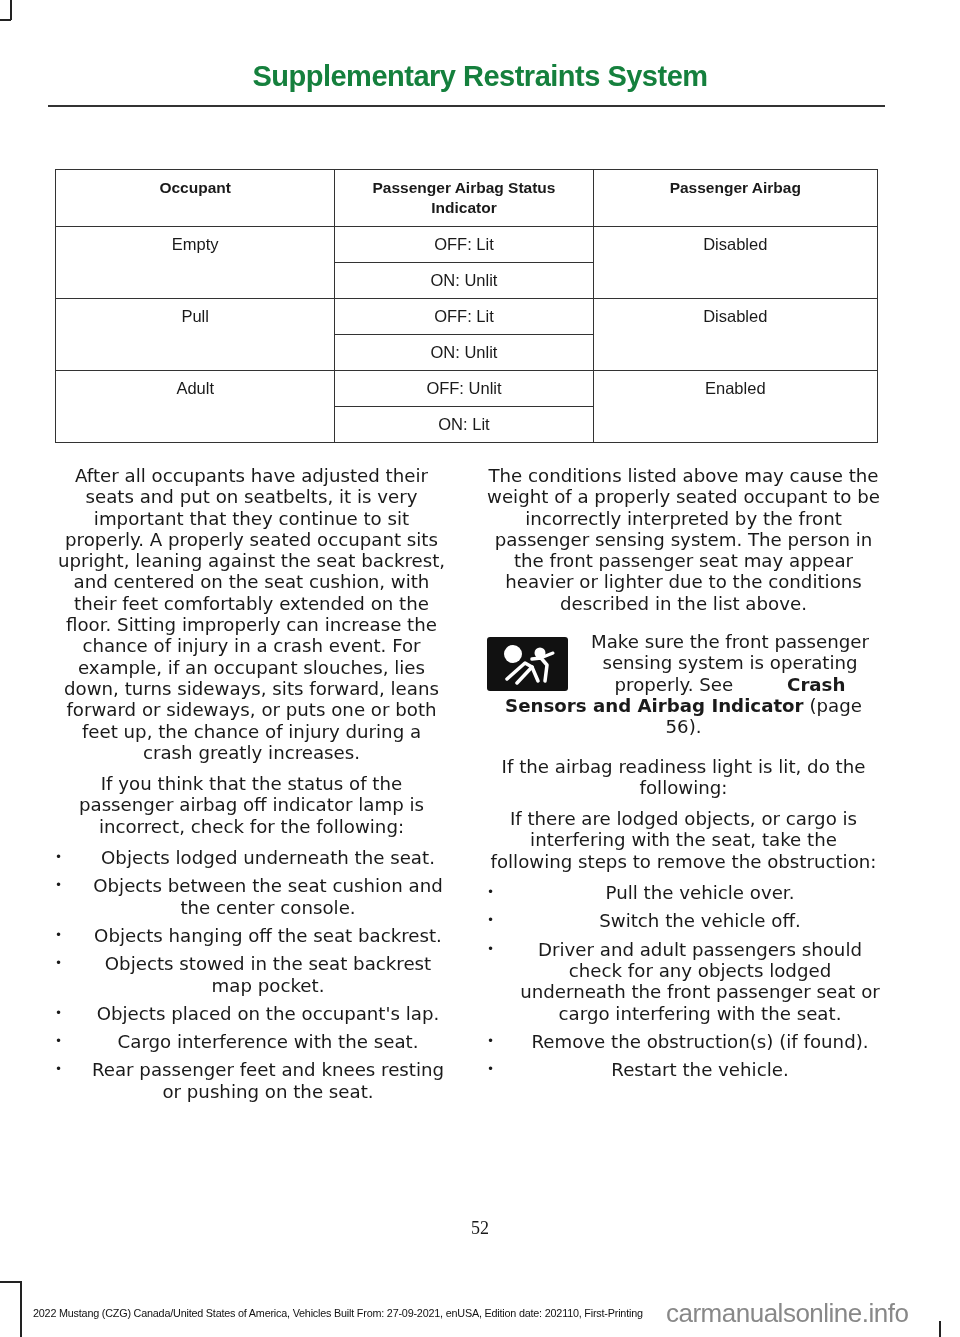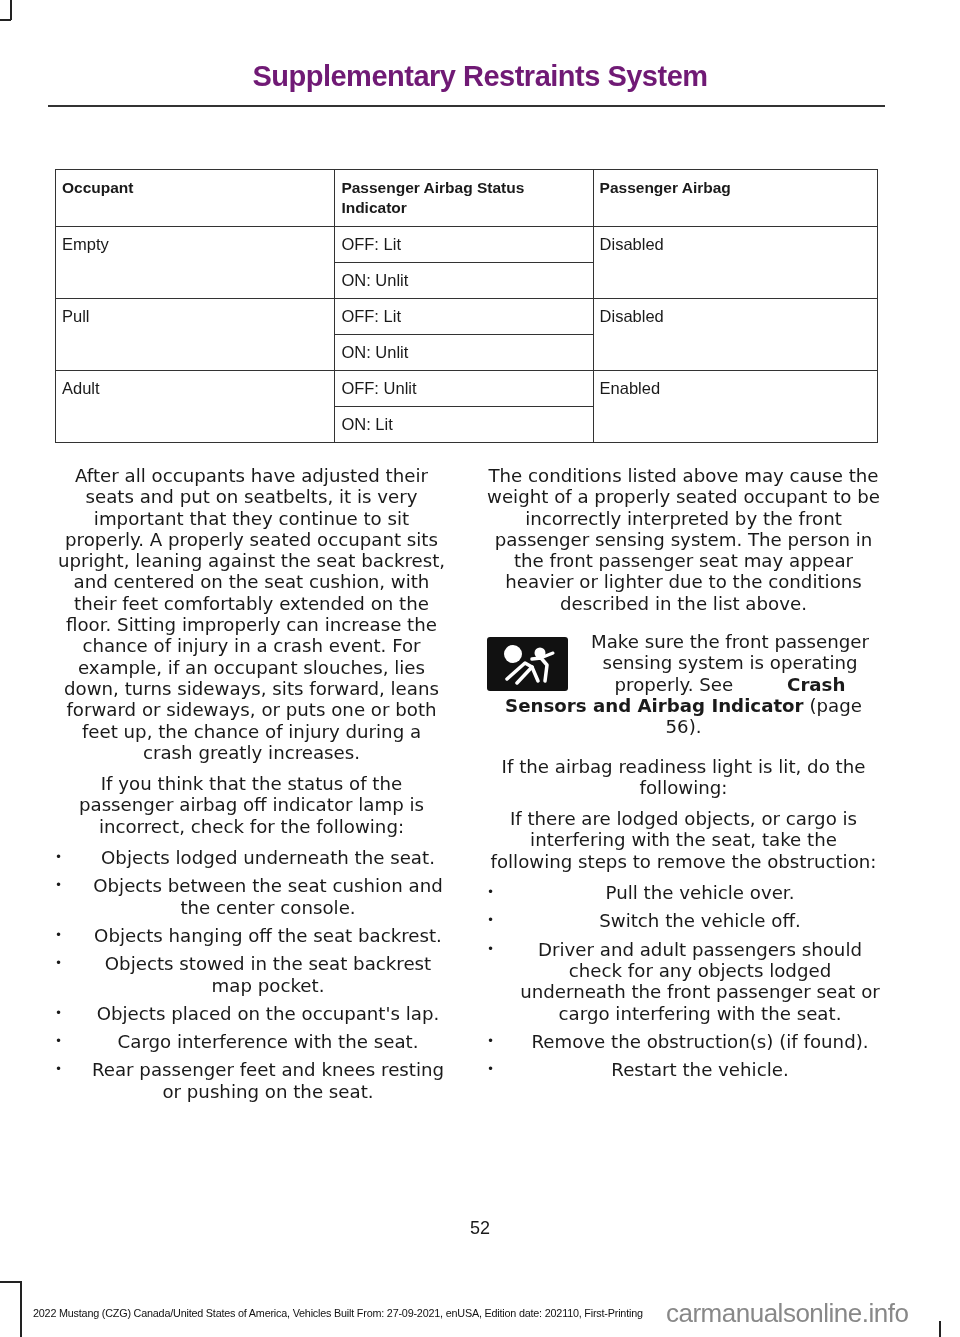--- a/index.html
+++ b/index.html
@@ -4,50 +4,50 @@
 <style>
   html, body { margin: 0; padding: 0; background: #ffffff; }
   body {
     width: 960px; height: 1337px; position: relative; overflow: hidden;
     font-family: "DejaVu Sans", sans-serif; color: #1a1a1a;
   }
   .crop { position: absolute; background: #222; }
   .page-title {
     position: absolute; left: 0; right: 0; top: 60px; text-align: center;
     font-family: "Liberation Sans", sans-serif; font-weight: bold;
-    font-size: 29px; letter-spacing: -0.5px; color: #701a75;
+    font-size: 29px; letter-spacing: -0.5px; color: #15803d;
   }
   .title-rule { position: absolute; left: 48px; width: 837px; top: 105px; height: 2px; background: #333; }
 
   table.airbag {
     position: absolute; left: 55px; top: 169px; width: 823px;
     border-collapse: collapse; font-size: 16.5px;
     font-family: "Liberation Sans", sans-serif;
   }
-  table.airbag th, table.airbag td { border: 1.5px solid #333; text-align: left; vertical-align: top; }
+  table.airbag th, table.airbag td { border: 1.5px solid #333; text-align: center; vertical-align: top; }
   table.airbag th { font-weight: bold; font-size: 15.5px; padding: 8px 6px 8px; height: 40px; line-height: 20px; }
   table.airbag td { padding: 6px 6px 0; height: 29px; line-height: 22px; }
   .col1 { width: 272px; } .col2 { width: 250px; margin-left: 12px; } .col3 { width: 277px; }
 
   .col { position: absolute; top: 465px; width: 393px; font-size: 18.2px; line-height: 21.3px; text-align: center; }
   .col-left { left: 55px; }
   .col-right { left: 487px; }
   .col p { margin: 0 0 10px 0; }
   .col ul { list-style: none; margin: 0; padding: 0; }
   .col li { position: relative; padding-left: 33px; margin-bottom: 7px; }
   .col li::before { content: "•"; position: absolute; left: 0; top: 0; font-size: 12px; }
   .b { font-weight: bold; margin-left: 48px; }
 
   .icon-note { position: relative; }
   .airbag-icon {
     float: left; width: 81px; height: 54px; background: #111; border-radius: 3px;
     margin: 6px 12px 0 0;
   }
 
-  .page-num { position: absolute; left: 0; right: 0; top: 1218px; text-align: center; font-size: 18px; font-family: Liberation Sans, sans-serif; }
+  .page-num { position: absolute; left: 0; right: 0; top: 1218px; text-align: center; font-size: 18px; font-family: Liberation Serif, serif; }
   .footer { position: absolute; left: 33px; top: 1307px; font-size: 10.8px; font-family: "Liberation Sans", sans-serif; color: #111; letter-spacing: -0.2px; }
   .watermark { position: absolute; left: 666px; top: 1298px; font-size: 26px; color: #888; font-family: "Liberation Sans", sans-serif; letter-spacing: -0.5px; }
 </style>
 </head>
 <body>
 
 <div class="crop" style="left:10px;top:0;width:1.5px;height:20px;"></div>
 <div class="crop" style="left:0;top:19px;width:11px;height:1.5px;"></div>
 <div class="crop" style="left:20px;top:1281px;width:1.5px;height:56px;"></div>
 <div class="crop" style="left:0;top:1281px;width:21px;height:1.5px;"></div>

